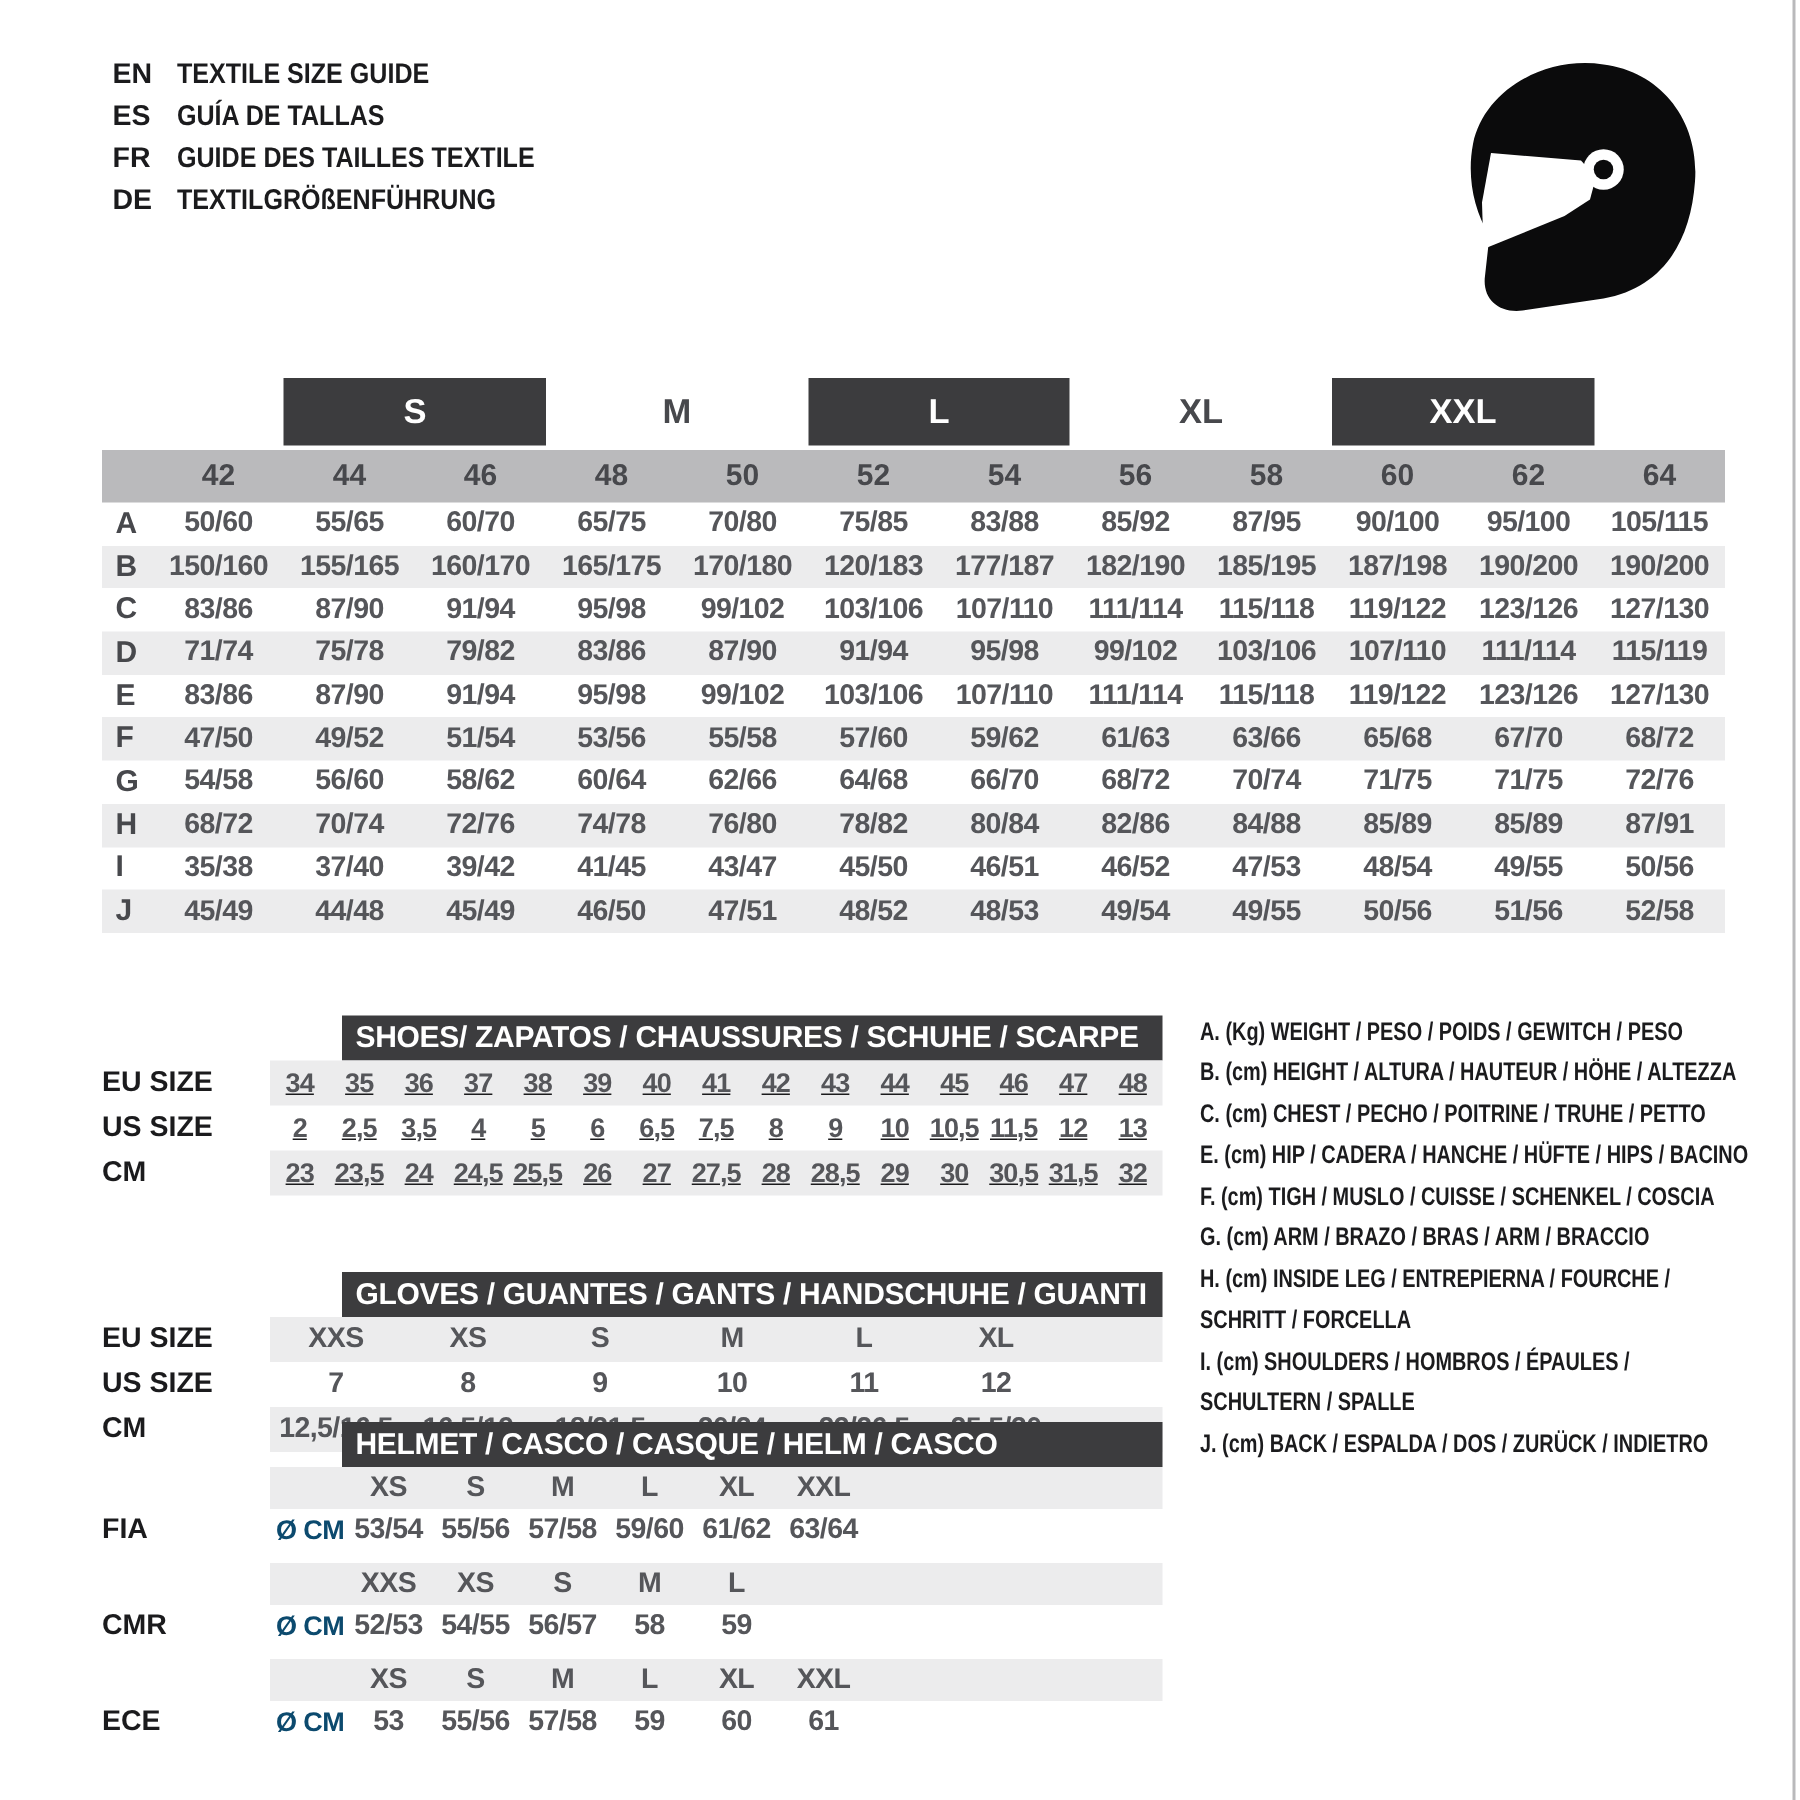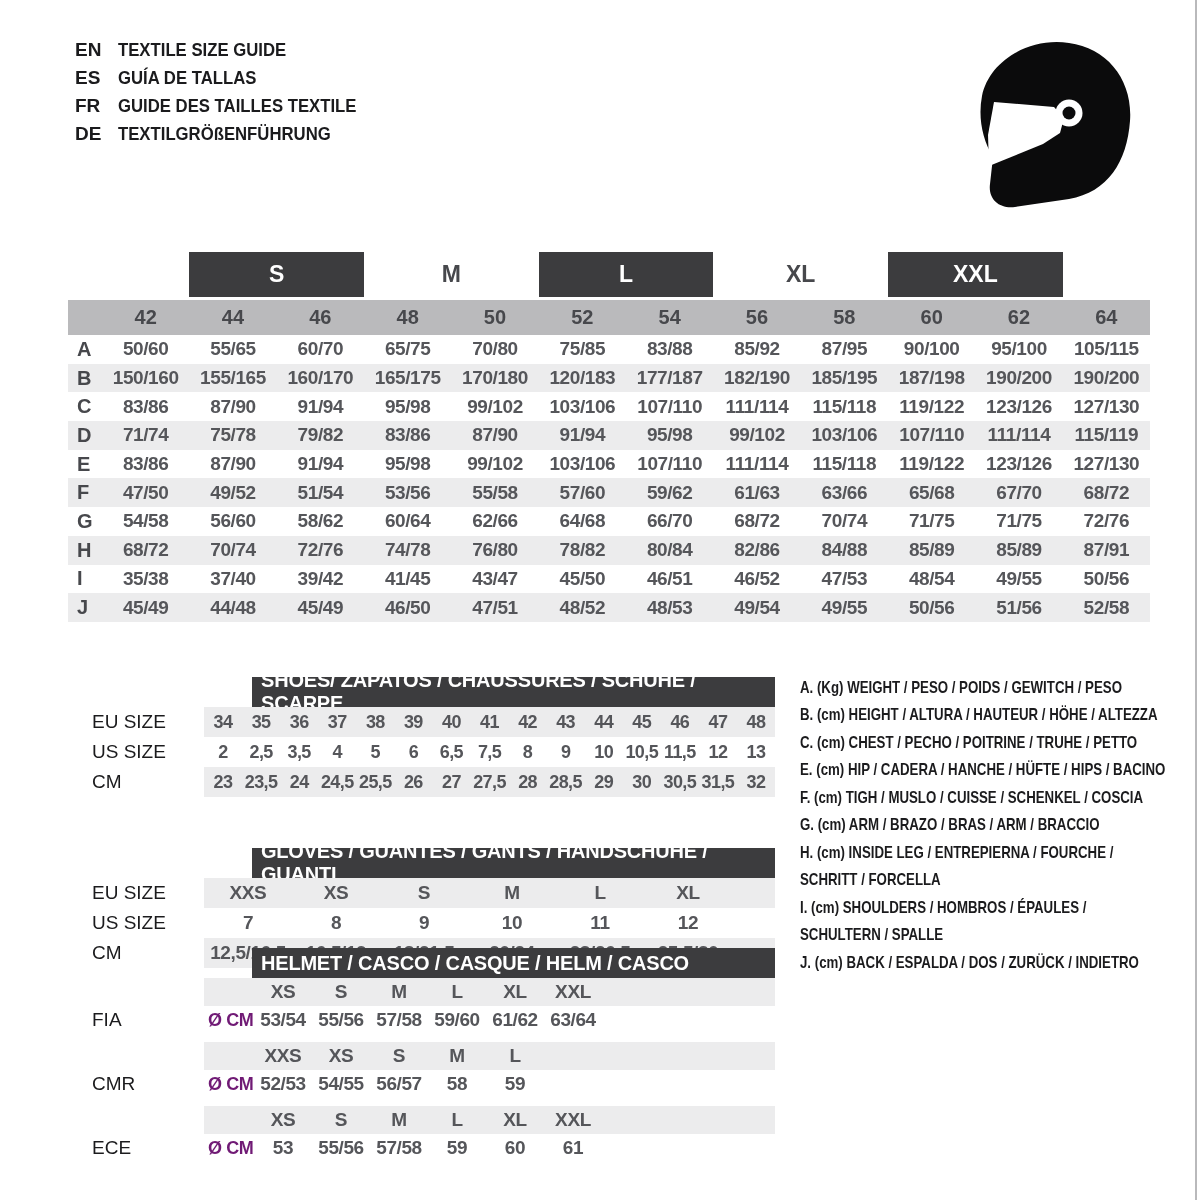--- a/index.html
+++ b/index.html
@@ -28,32 +28,32 @@
   .cell { display:flex; align-items:center; justify-content:center; font-weight:bold; }
   .num { font-size:20px; color:#47484c; }
   .mt-rows .mrow { height:28.7px; }
   .mt-rows .mrow:nth-child(even) { background:#ececed; }
   .rlabel { justify-content:flex-start; padding-left:9px; font-size:20px; color:#47484c; }
   .val { font-size:19px; color:#55565a; letter-spacing:-0.4px; }
 
   
   .sect { left:68px; width:707px; }
   .srow { display:flex; }
-  .slabel { width:112px; display:flex; align-items:center; font-weight:normal; font-size:19px; color:#1b1b1d;margin-left:24px; }
+  .slabel { width:112px; display:flex; align-items:center; font-weight:bold; font-size:19px; color:#1b1b1d; }
   .stitle { flex:1; background:#3c3c3e; color:#ffffff; font-weight:bold; font-size:20px;
             height:30px; display:flex; align-items:center; padding-left:9px; letter-spacing:-0.2px;margin-left:48px; }
   .svals { flex:1; display:grid; height:30px; }
   .svals.stripe { background:#ececed; }
-  .g15 { grid-template-columns:repeat(15,1fr); }
+  .g15 { grid-template-columns:repeat(15,1fr);text-decoration:underline; }
   .g6  { grid-template-columns:repeat(6,88px); }
   .gh  { grid-template-columns:50px repeat(6,58px); }
   .sval { display:flex; align-items:center; justify-content:center; font-weight:bold;
           font-size:19px; color:#55565a; letter-spacing:-0.4px; }
   .g15 .sval { font-size:18px; letter-spacing:-0.6px; }
-  .sunit { justify-content:flex-start; padding-left:4px; color:#701a75; font-size:18px; }
+  .sunit { justify-content:flex-start; padding-left:4px; color:#0c4a6e; font-size:18px; }
   .hrow .svals { height:28px; }
   .hrow.gap { margin-top:8px; }
 
   
   .legend { left:800px; top:674px; width:400px; }
   .leg-line { height:27.5px; display:flex; align-items:center; }
   .leg-text { white-space:nowrap; font-weight:bold; font-size:17px;
               transform:scaleX(.78); transform-origin:0 50%; display:inline-block; }
 
   .edge { left:1195px; top:0; width:2px; height:1200px; background:#b9b9bb; }

